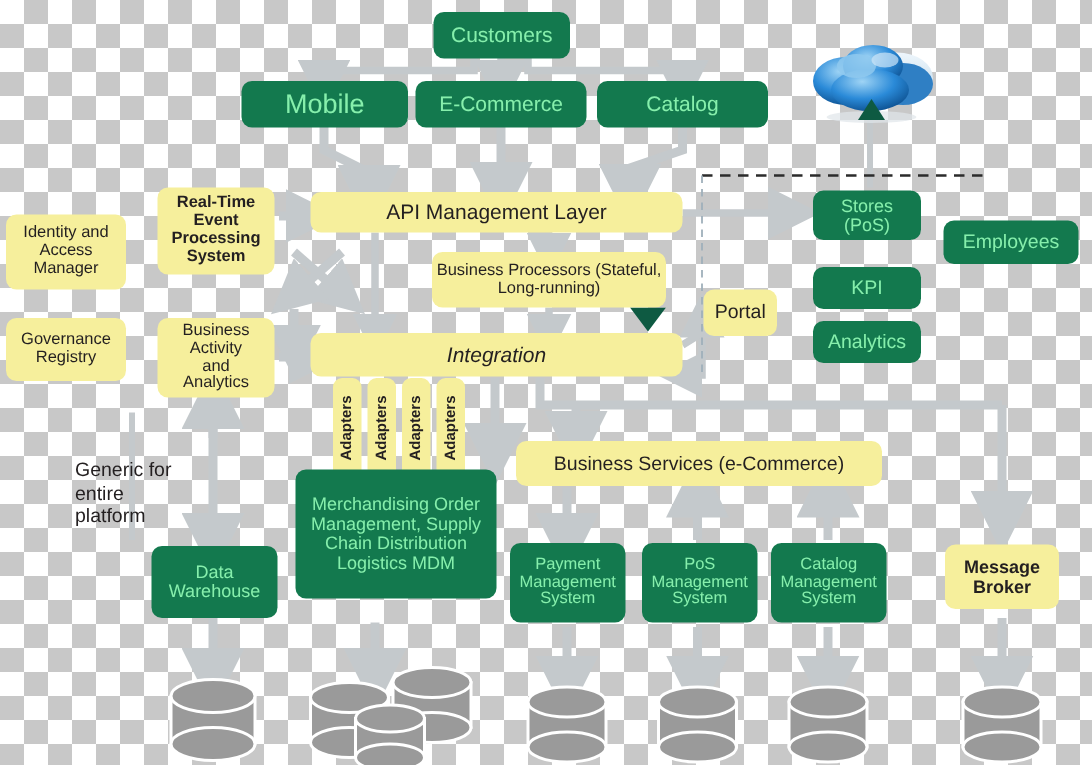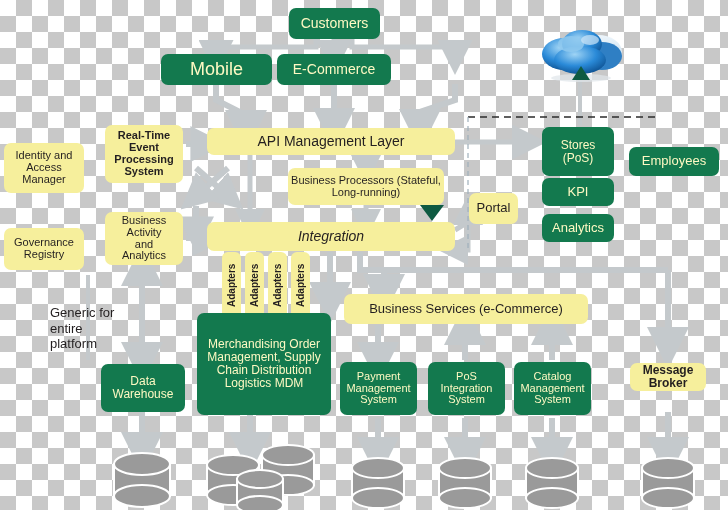--- a/index.html
+++ b/index.html
@@ -24,21 +24,21 @@
     position:absolute;
     box-sizing:border-box;
     display:flex;align-items:center;justify-content:center;
     text-align:center;
     border-radius:7px;
     line-height:1.08;
     z-index:5;
   }
   .green{
     background:#13794e;
-    color:#fef9c3;
+    color:#86efac;
   }
   .yellow{
     background:#f6ef9c;
     color:#231f20;
   }
   .adapter{
     position:absolute;
     background:#f6ef9c;
     color:#231f20;
     border-radius:6px;
@@ -253,26 +253,29 @@
   </div>
 
   <div class="node green" style="left:161px;top:54px;width:111px;height:31px;font-size:18px;">
     <span>Mobile</span>
   </div>
 
   <div class="node green" style="left:277px;top:54px;width:114px;height:31px;font-size:14px;">
     <span>E-Commerce</span>
   </div>
 
+  <div class="node green" style="left:398px;top:54px;width:114px;height:31px;font-size:14px;">
+    <span>Catalog</span>
+  </div>
 
   <div class="node yellow" style="left:4px;top:143px;width:80px;height:50px;font-size:11px;padding:2px;">
     <span>Identity and Access Manager</span>
   </div>
 
-  <div class="node yellow" style="left:4px;top:212px;width:80px;height:42px;font-size:11px;padding:2px;margin-top:16px;">
+  <div class="node yellow" style="left:4px;top:212px;width:80px;height:42px;font-size:11px;padding:2px;">
     <span>Governance Registry</span>
   </div>
 
   <div class="node yellow" style="left:105px;top:125px;width:78px;height:58px;font-size:11px;padding:2px;font-weight:bold;">
     <span>Real-Time Event Processing System</span>
   </div>
 
   <div class="node yellow" style="left:105px;top:212px;width:78px;height:53px;font-size:11px;padding:20px;">
     <span>Business Activity and Analytics</span>
   </div>
@@ -290,67 +293,67 @@
   </div>
 
   <div class="node yellow" style="left:344px;top:294px;width:244px;height:30px;font-size:13px;">
     <span>Business Services (e-Commerce)</span>
   </div>
 
   <div class="node yellow" style="left:469px;top:193px;width:49px;height:31px;font-size:13px;">
     <span>Portal</span>
   </div>
 
-  <div class="node yellow" style="left:630px;top:363px;width:76px;height:28px;font-size:12px;font-weight:bold;padding:2px;">
+  <div class="node yellow" style="left:630px;top:363px;width:76px;height:43px;font-size:12px;font-weight:bold;padding:2px;">
     <span>Message Broker</span>
   </div>
 
   <div class="adapter" style="left:222px;top:252px;width:19px;height:67px;">
     <span>Adapters</span>
   </div>
   <div class="adapter" style="left:245px;top:252px;width:19px;height:67px;">
     <span>Adapters</span>
   </div>
   <div class="adapter" style="left:268px;top:252px;width:19px;height:67px;">
     <span>Adapters</span>
   </div>
   <div class="adapter" style="left:291px;top:252px;width:19px;height:67px;">
     <span>Adapters</span>
   </div>
 
-  <div class="node green" style="left:542px;top:127px;width:72px;height:49px;font-size:12px;padding:2px;">
+  <div class="node green" style="left:542px;top:127px;width:72px;height:33px;font-size:12px;padding:2px;">
     <span>Stores (PoS)</span>
   </div>
 
   <div class="node green" style="left:542px;top:214px;width:72px;height:28px;font-size:13px;">
     <span>Analytics</span>
   </div>
 
   <div class="node green" style="left:542px;top:178px;width:72px;height:28px;font-size:13px;">
     <span>KPI</span>
   </div>
 
   <div class="node green" style="left:629px;top:147px;width:90px;height:29px;font-size:13px;">
     <span>Employees</span>
   </div>
 
   <div class="node green" style="left:101px;top:364px;width:84px;height:48px;font-size:12px;padding:2px;">
     <span>Data Warehouse</span>
   </div>
 
-  <div class="node green" style="left:197px;top:313px;width:134px;height:102px;font-size:12px;padding:3px;align-items:center;">
+  <div class="node green" style="left:197px;top:313px;width:134px;height:86px;font-size:12px;padding:3px;align-items:center;">
     <span>Merchandising Order Management, Supply Chain Distribution Logistics MDM</span>
   </div>
 
   <div class="node green" style="left:340px;top:362px;width:77px;height:53px;font-size:11px;padding:2px;align-items:center;">
     <span>Payment Management System</span>
   </div>
 
   <div class="node green" style="left:428px;top:362px;width:77px;height:53px;font-size:11px;padding:2px;">
-    <span>PoS Integration System</span>
+    <span>PoS Management System</span>
   </div>
 
   <div class="node green" style="left:514px;top:362px;width:77px;height:53px;font-size:11px;padding:2px;">
     <span>Catalog Management System</span>
   </div>
 
   <div class="plain" style="left:50px;top:305px;width:70px;">
     <span>Generic for entire platform</span>
   </div>
 

